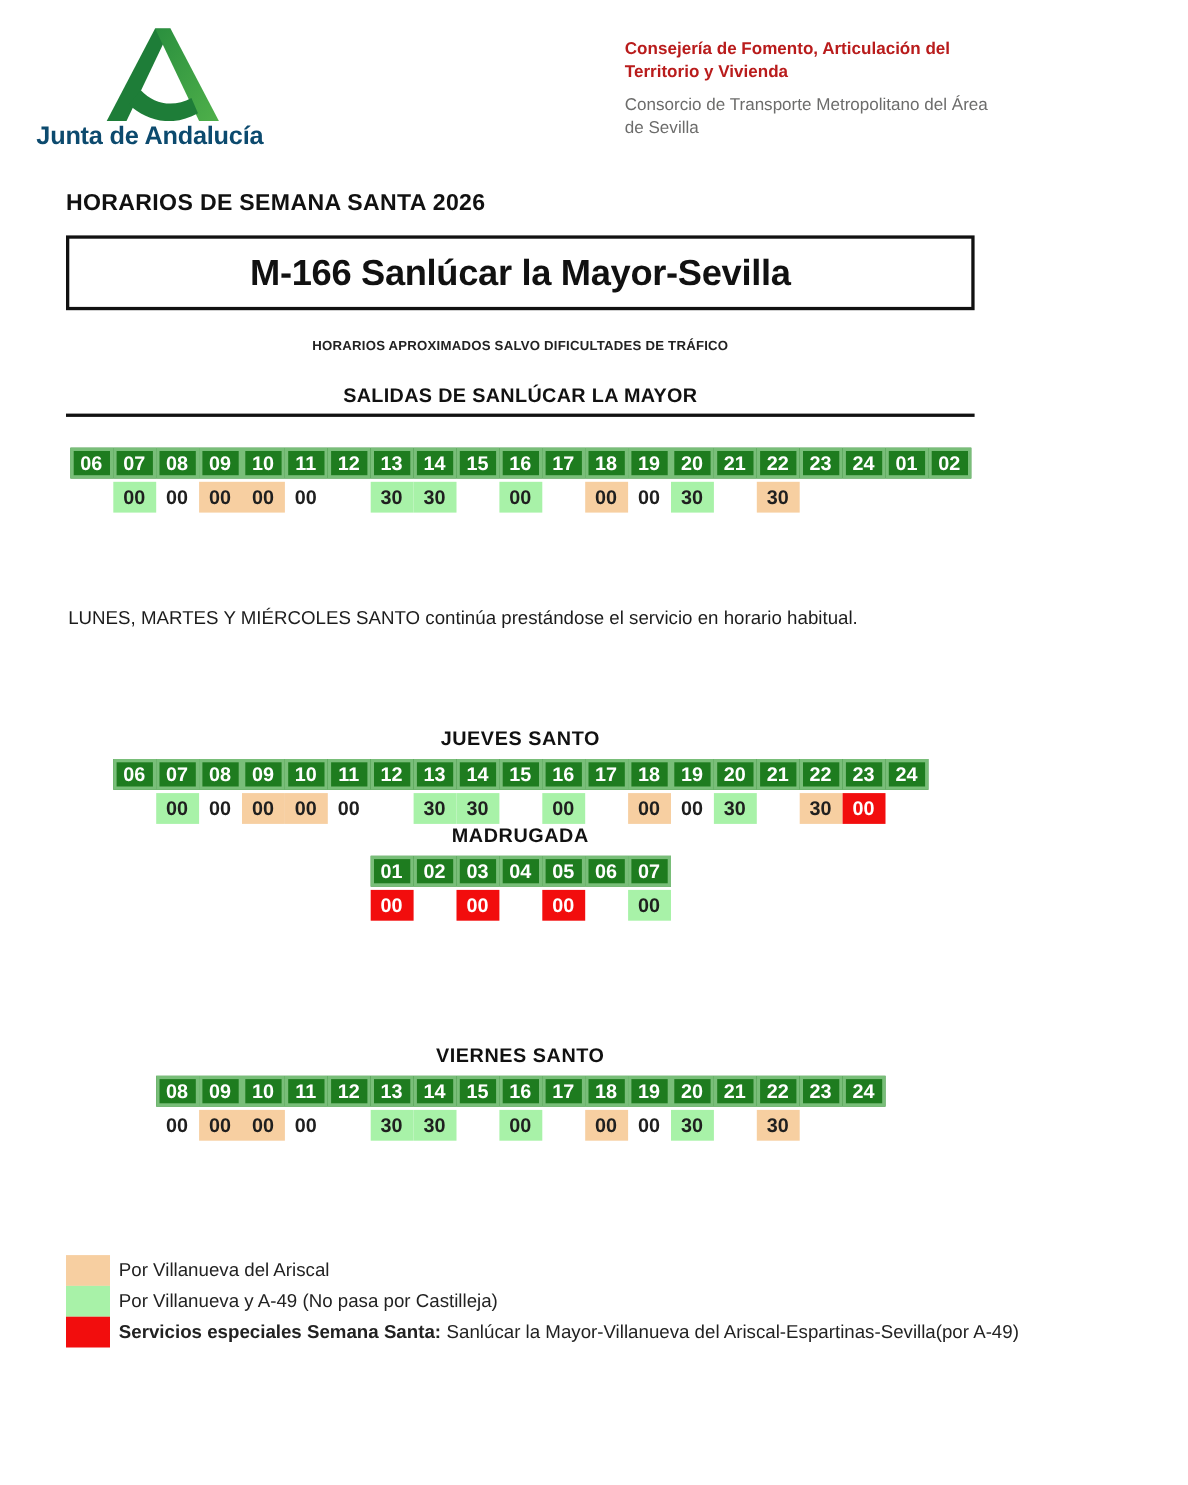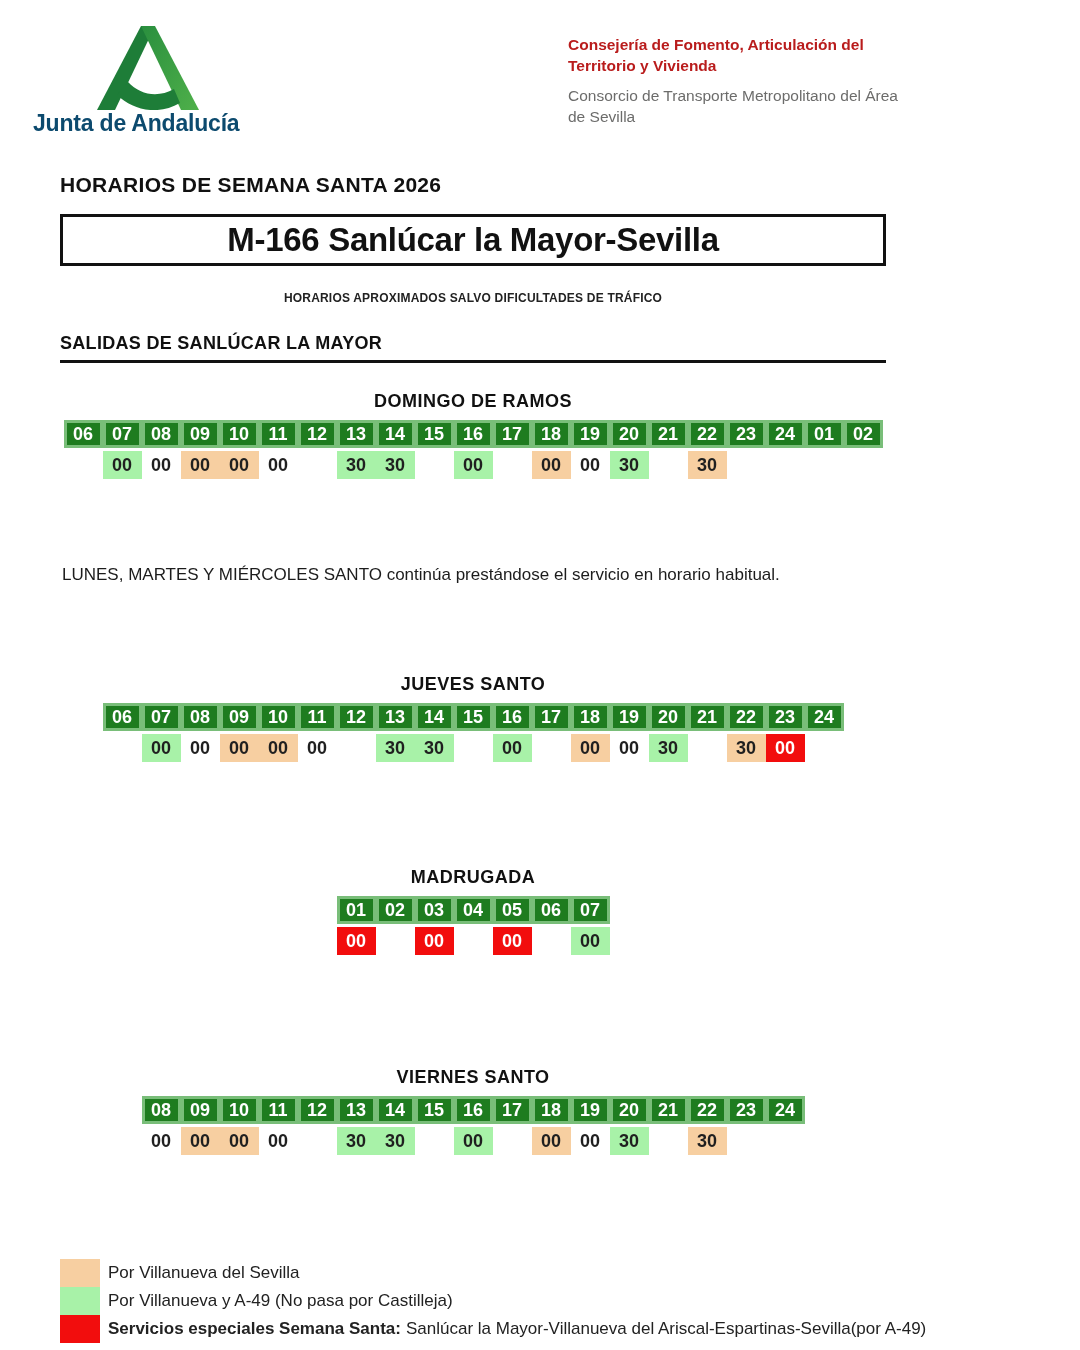--- a/index.html
+++ b/index.html
@@ -9,32 +9,32 @@
   }
   
   .logo-svg { position:absolute; left:86px; top:24px; width:116px; height:86px; }
   .logo-text { position:absolute; left:33px; top:110px; font-size:23px; font-weight:700; color:#0c4a6e; letter-spacing:-0.2px; }
   .org-block { position:absolute; left:568px; top:34px; width:345px; }
   .org-bold { margin:0; font-size:15.5px; line-height:21px; font-weight:700; color:#b91c1c; }
   .org-sub  { margin:9px 0 0 0; font-size:15.5px; line-height:21px; font-weight:400; color:#6c6c6b; }
   
   .main { position:absolute; left:60px; top:0; width:826px; }
   .h1 { margin:173px 0 0 0; font-size:21px; font-weight:700; text-align:left; letter-spacing:0.3px; color:#111; }
-  .route-box { margin-top:17px; height:52px; border:3px solid #111; box-sizing:border-box;
+  .route-box { margin-top:17px; height:68px; border:3px solid #111; box-sizing:border-box;
                display:flex; align-items:center; justify-content:center; }
   .route-title { font-size:33px; font-weight:700; color:#111; letter-spacing:-0.3px; }
   .disclaimer { margin-top:25px; text-align:center; font-size:12px; font-weight:700; color:#222; letter-spacing:0.2px; }
-  .section-title { margin-top:28px; text-align:left; font-size:18px; font-weight:700; color:#111; letter-spacing:0.3px; }
+  .section-title { margin-top:28px; text-align:center; font-size:18px; font-weight:700; color:#111; letter-spacing:0.3px; }
   .rule { margin-top:6px; height:3px; background:#111; }
   
   .sec h3 { margin:0 0 8px 0; font-size:18px; font-weight:700; text-align:center; letter-spacing:0.5px; color:#111; }
   .sec-domingo   { margin-top:28px; }
   .note { margin:86px 0 0 2px; font-size:17px; color:#1c1c1c; }
   .sec-jueves    { margin-top:89px; }
-  .sec-madrugada { margin-top:105px; }
+  .sec-madrugada { }
   .sec-viernes   { margin-top:112px; }
   .grid { display:grid; row-gap:3px; width:max-content; margin:0 auto;text-align:center; --pitch:39px; }
   .hour {
     box-sizing:border-box; width:39px; height:28px;
     background:var(--header_green); border:3px solid var(--border_green);
     color:#ffffff; font-weight:700; font-size:18px;
     display:flex; align-items:center; justify-content:center;
   }
   .minute {
     box-sizing:border-box; width:39px; height:28px;
@@ -83,21 +83,20 @@
     <div class="route-box">
       <div class="route-title">M-166 Sanlúcar la Mayor-Sevilla</div>
     </div>
 
     <div class="disclaimer">HORARIOS APROXIMADOS SALVO DIFICULTADES DE TRÁFICO</div>
 
     <div class="section-title">SALIDAS DE SANLÚCAR LA MAYOR</div>
     <div class="rule"></div>
 
     <section class="sec sec-domingo">
-      <h3>DOMINGO DE RAMOS</h3>
       <div class="grid" style="grid-template-columns: repeat(21, var(--pitch));">
           <div class="hour">06</div>
           <div class="hour">07</div>
           <div class="hour">08</div>
           <div class="hour">09</div>
           <div class="hour">10</div>
           <div class="hour">11</div>
           <div class="hour">12</div>
           <div class="hour">13</div>
           <div class="hour">14</div>
@@ -239,21 +238,21 @@
           <div class="minute"></div>
           <div class="minute orange">30</div>
           <div class="minute"></div>
           <div class="minute"></div>
         </div>
     </section>
 
     <div class="legend" id="legend">
         <div class="legend-row">
           <div class="swatch orange"></div>
-          <div class="legend-label">Por Villanueva del Sevilla</div>
+          <div class="legend-label">Por Villanueva del Ariscal</div>
         </div>
         <div class="legend-row">
           <div class="swatch green"></div>
           <div class="legend-label">Por Villanueva y A-49 (No pasa por Castilleja)</div>
         </div>
         <div class="legend-row">
           <div class="swatch red"></div>
           <div class="legend-label"><b>Servicios especiales Semana Santa:</b>Sanlúcar la Mayor-Villanueva del Ariscal-Espartinas-Sevilla(por A-49)</div>
         </div>
       </div>

